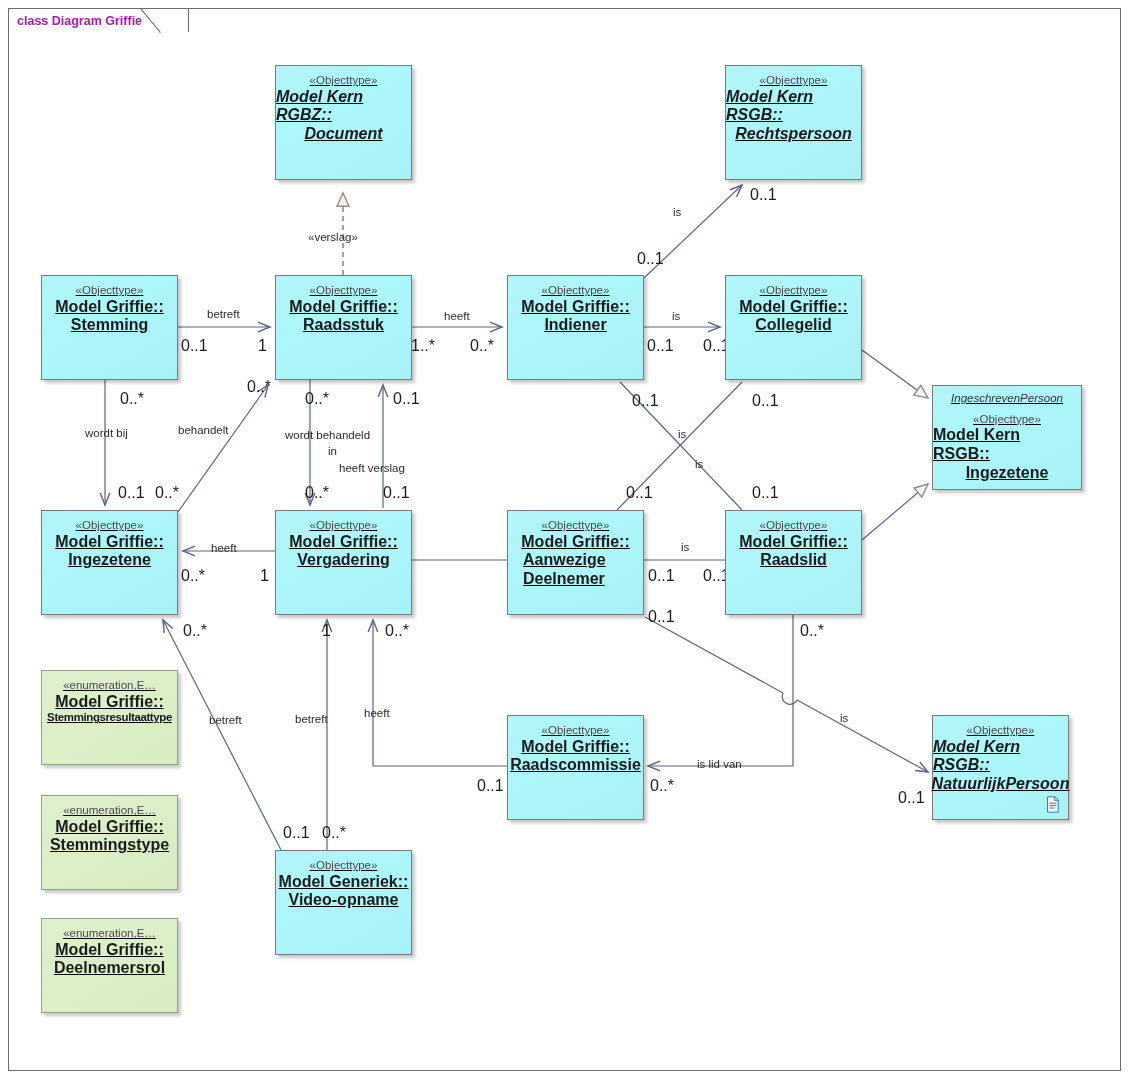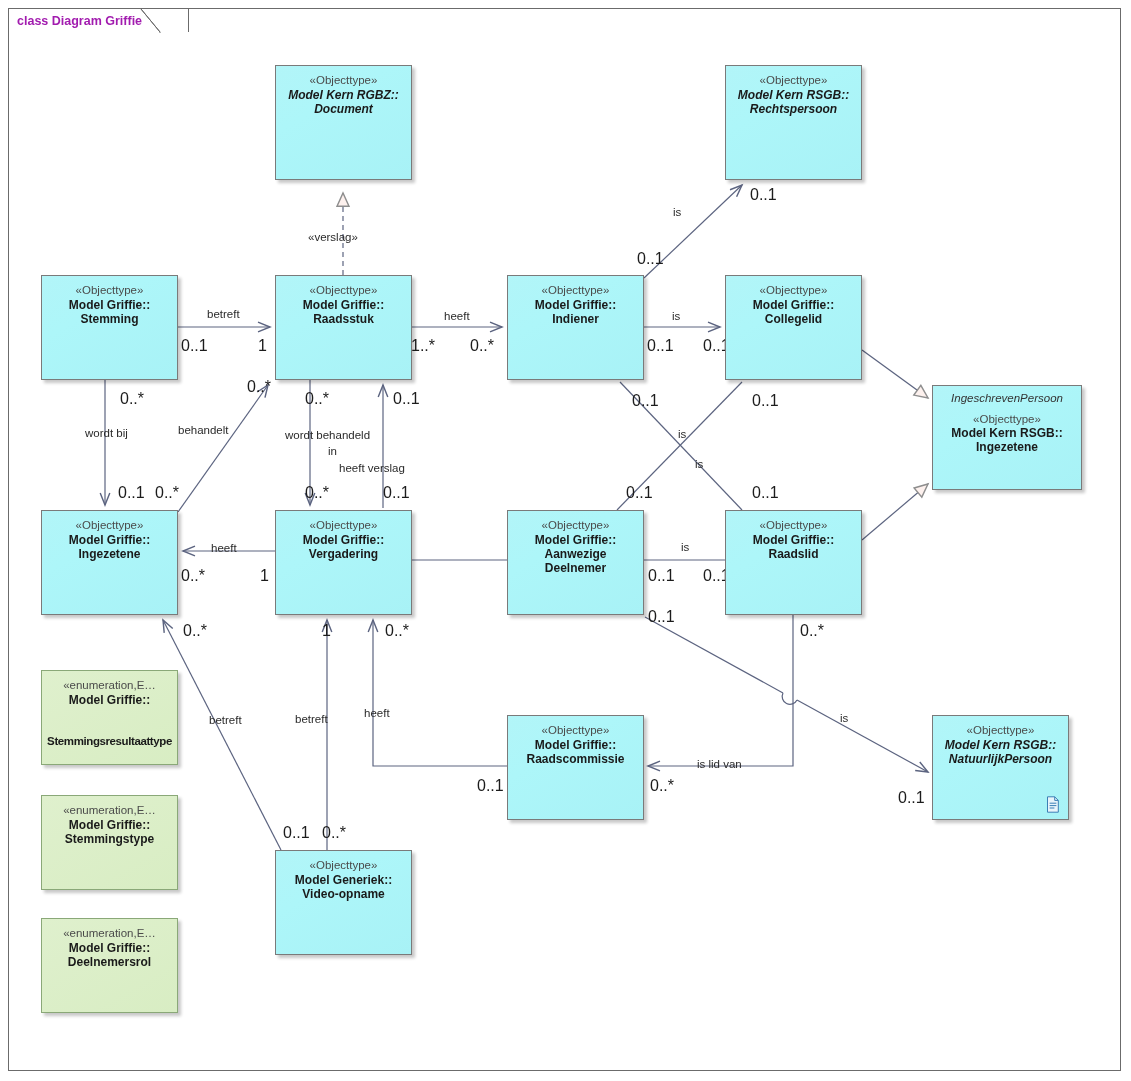--- a/index.html
+++ b/index.html
@@ -12,31 +12,31 @@
          border:1px solid #6b6b6b;box-sizing:border-box;background:#fff;}
   .frame-tab{position:absolute;left:8px;top:8px;height:24px;background:#fff;
              border:1px solid #6b6b6b;border-bottom:none;box-sizing:border-box;}
   .frame-tab-inner{display:flex;align-items:center;height:100%;padding:0 8px;
              font-size:12.5px;font-weight:bold;color:#a21caf;white-space:nowrap;}
   .frame-tab-slant{position:absolute;left:0;top:0;}
 
   
   .cls{position:absolute;box-sizing:border-box;border:1px solid #7a7a7a;
        display:flex;flex-direction:column;align-items:center;justify-content:flex-start;
-       padding-top:8px;text-align:center;line-height:1.18;
-       box-shadow:3px 3px 3px rgba(0,0,0,0.22);}
+       padding-top:8px;text-align:left;line-height:1.18;
+       box-shadow:3px 3px 3px rgba(0,0,0,0.22);text-decoration:underline;}
   .cls.obj{background:linear-gradient(150deg,#b2f5f8 0%,#adf6f9 35%,#a8f2f6 100%);
            background-color:#aaf4f7;}
   .cls.enum{background:#d7edc2;background:linear-gradient(150deg,#dff0cd 0%,#d8edc3 100%);
             border-color:#8aa878;}
   .stereo{font-size:11.5px;color:#4a4a4a;font-weight:normal;}
-  .nm{font-size:12px;font-weight:bold;color:#1a1a1a;}
+  .nm{font-size:16px;font-weight:bold;color:#1a1a1a;}
   .nm.ital{font-style:italic;}
   .hdrname{font-size:11.5px;font-style:italic;color:#333;margin-bottom:7px;}
-  .tight{letter-spacing:-0.4px;margin-top:28px;}
+  .tight{letter-spacing:-0.4px;}
 
   
   .doc-icon{position:absolute;right:8px;bottom:6px;width:14px;height:17px;}
 
   
   .lbl{position:absolute;font-size:11.5px;color:#2a2a2a;white-space:nowrap;}
   .mult{position:absolute;font-size:16px;color:#1c1c1c;white-space:nowrap;}
 
   svg.wires{position:absolute;left:0;top:0;width:1131px;height:1081px;
             pointer-events:none;overflow:visible;}

